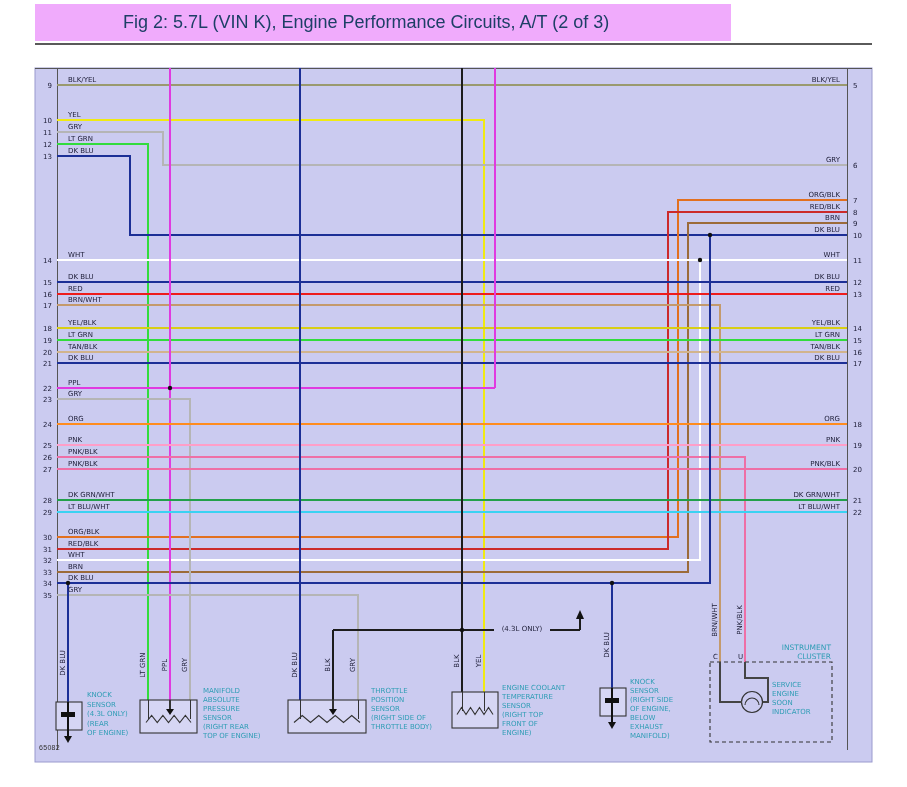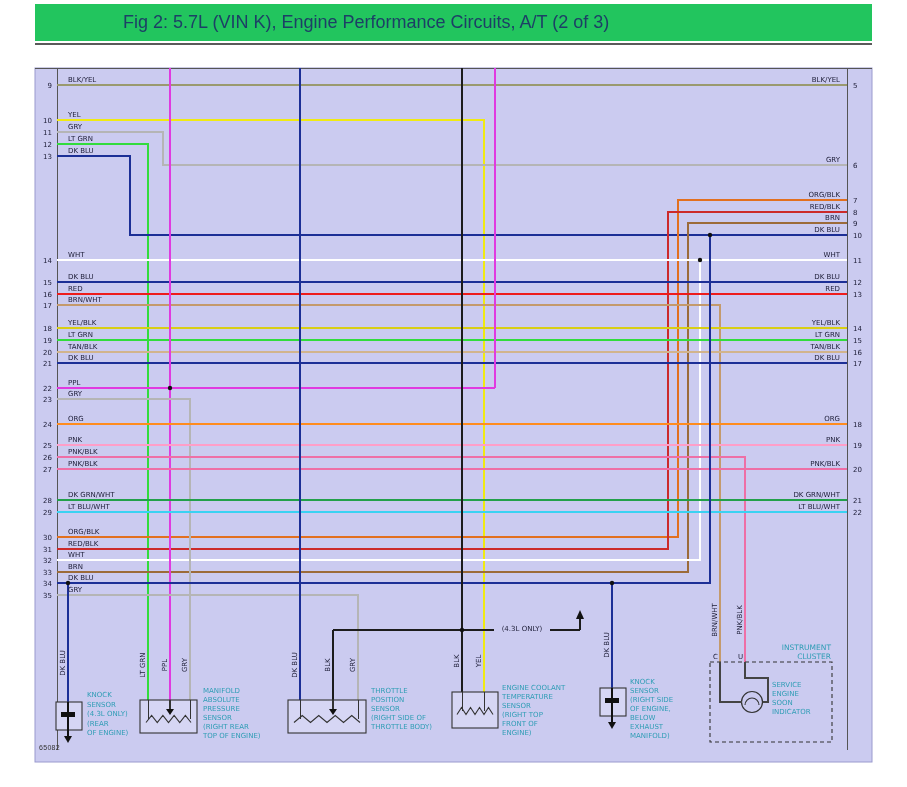--- a/index.html
+++ b/index.html
@@ -2,22 +2,22 @@
 <html><head>
 <meta charset="utf-8">
 <style>
   html,body{margin:0;padding:0}
   body{
     width:907px;height:787px;position:relative;overflow:hidden;
     background:#ffffff;
     font-family:"Liberation Sans","DejaVu Sans",sans-serif;
   }
   .titlebar{
-    position:absolute;left:35px;top:4px;width:837px;height:37px;
-    background:#22c55e;display:flex;align-items:center;
+    position:absolute;left:35px;top:4px;width:696px;height:37px;
+    background:#f0abfc;display:flex;align-items:center;
     padding-left:88px;box-sizing:border-box;
     font-size:18px;color:#1d3f66;white-space:nowrap;
   }
   .divider{position:absolute;left:35px;top:43px;width:837px;height:2px;background:#5a5a5a}
   svg#diagram-svg{position:absolute;left:0;top:0}
   #figure-code{position:absolute;left:39px;top:744px;font-size:7px;color:#333;letter-spacing:.3px}
   svg text{font-family:"DejaVu Sans","Liberation Sans",sans-serif}
 </style>
 </head>
 <body>

